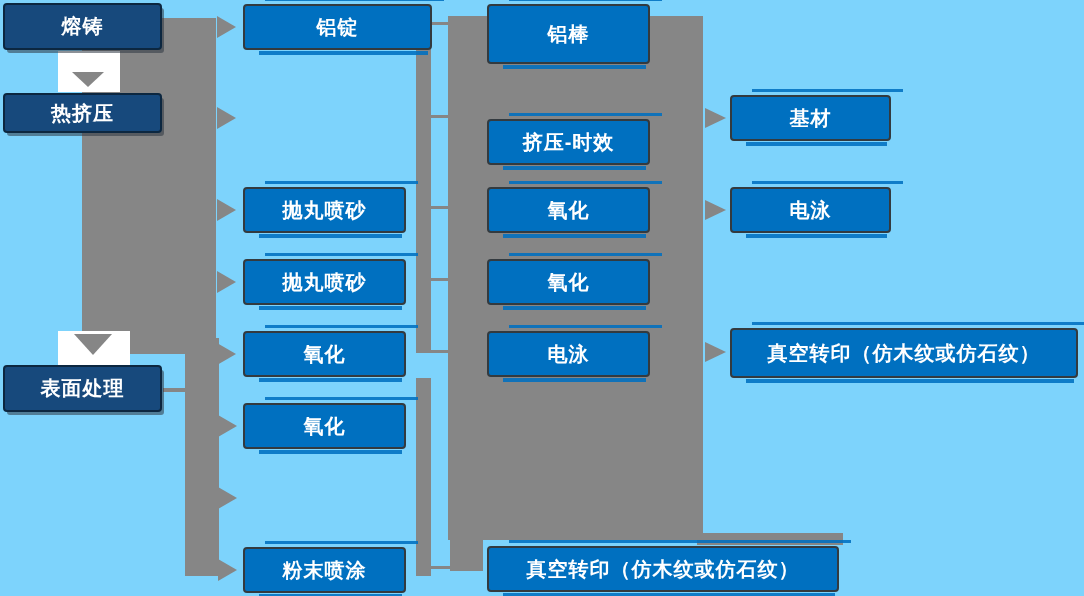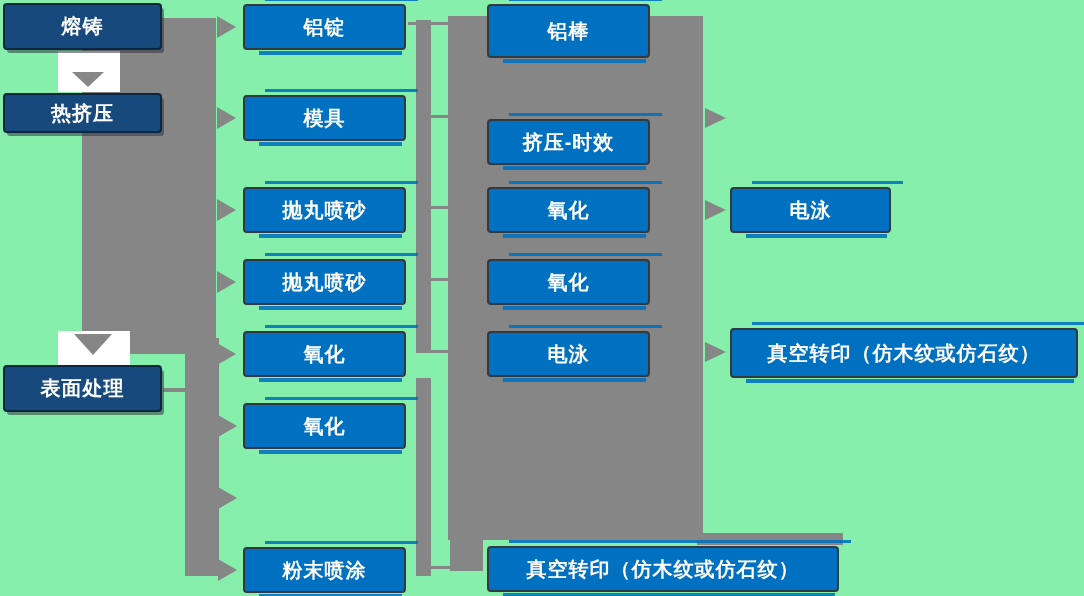--- a/index.html
+++ b/index.html
@@ -1,17 +1,17 @@
 <!DOCTYPE html>
 <html><head>
 <meta charset="utf-8">
 <style>
   html,body{margin:0;padding:0;background:#ffffff;}
   #stage{
-    position:relative;width:1084px;height:596px;background:#86efac;overflow:hidden;
+    position:relative;width:1084px;height:596px;background:#7dd3fc;overflow:hidden;
     font-family:"Liberation Sans","DejaVu Sans",sans-serif;
   }
   
   .gray{position:absolute;background:#868686;z-index:1;}
   .whitepatch{position:absolute;background:#ffffff;z-index:2;}
   .tri{position:absolute;width:0;height:0;z-index:3;}
   .tri-right{border-top:11px solid transparent;border-bottom:11px solid transparent;border-left:19px solid #868686;}
   .tri-right-sm{border-top:10px solid transparent;border-bottom:10px solid transparent;border-left:21px solid #868686;}
   .tri-down1{border-left:16px solid transparent;border-right:16px solid transparent;border-top:15px solid #868686;}
   .tri-down2{border-left:19px solid transparent;border-right:19px solid transparent;border-top:21px solid #868686;}
@@ -67,30 +67,30 @@
   }
   .navy{
     background:#17497C;border:2px solid #0c2740;
     box-shadow:3px 4px 0 -1px rgba(45,55,65,.55);
   }
 
   .n0{left:3px;top:3px;width:159px;height:47px;}
   .n1{left:3px;top:93px;width:159px;height:40px;}
   .n2{left:3px;top:365px;width:159px;height:47px;text-align:center;}
 
-  .n3{left:243px;top:4px;width:163px;height:46px;}
+  .n3{left:243px;top:4px;width:189px;height:46px;}
   .n4{left:243px;top:95px;width:163px;height:46px;}
   .n5{left:243px;top:187px;width:163px;height:46px;}
   .n6{left:243px;top:259px;width:163px;height:46px;}
   .n7{left:243px;top:331px;width:163px;height:46px;}
   .n8{left:243px;top:403px;width:163px;height:46px;}
   .n9{left:243px;top:475px;width:265px;height:46px;}
   .n10{left:243px;top:547px;width:163px;height:46px;}
 
-  .n11{left:487px;top:4px;width:163px;height:54px;}
+  .n11{left:487px;top:4px;width:163px;height:60px;}
   .n12{left:487px;top:95px;width:163px;height:46px;margin-top:24px;}
   .n13{left:487px;top:187px;width:163px;height:46px;}
   .n14{left:487px;top:259px;width:163px;height:46px;}
   .n15{left:487px;top:331px;width:163px;height:46px;}
   .n16{left:487px;top:546px;width:352px;height:46px;}
 
   .n17{left:730px;top:95px;width:161px;height:46px;}
   .n18{left:730px;top:187px;width:161px;height:46px;}
   .n19{left:730px;top:328px;width:348px;height:50px;}
 </style>
@@ -130,30 +130,30 @@
   <div class="tri tri-right a2-8"></div>
   <div class="tri tri-right-sm a4-1"></div>
   <div class="tri tri-right-sm a4-2"></div>
   <div class="tri tri-right-sm a4-3"></div>
 
   <div class="node navy n0">熔铸</div>
   <div class="node navy n1">热挤压</div>
   <div class="node navy n2">表面处理</div>
 
   <div class="node blue n3">铝锭</div>
-  <div class="node blue n4">模具</div>
   <div class="node blue n5">抛丸喷砂</div>
   <div class="node blue n6">抛丸喷砂</div>
   <div class="node blue n7">氧化</div>
   <div class="node blue n8">氧化</div>
   <div class="node blue n10">粉末喷涂</div>
 
   <div class="node blue n11">铝棒</div>
   <div class="node blue n12">挤压-时效</div>
   <div class="node blue n13">氧化</div>
   <div class="node blue n14">氧化</div>
   <div class="node blue n15">电泳</div>
   <div class="node blue n16">真空转印（仿木纹或仿石纹）</div>
 
+  <div class="node blue n17">基材</div>
   <div class="node blue n18">电泳</div>
   <div class="node blue n19">真空转印（仿木纹或仿石纹）</div>
 
 </div>
 
 </body></html>

